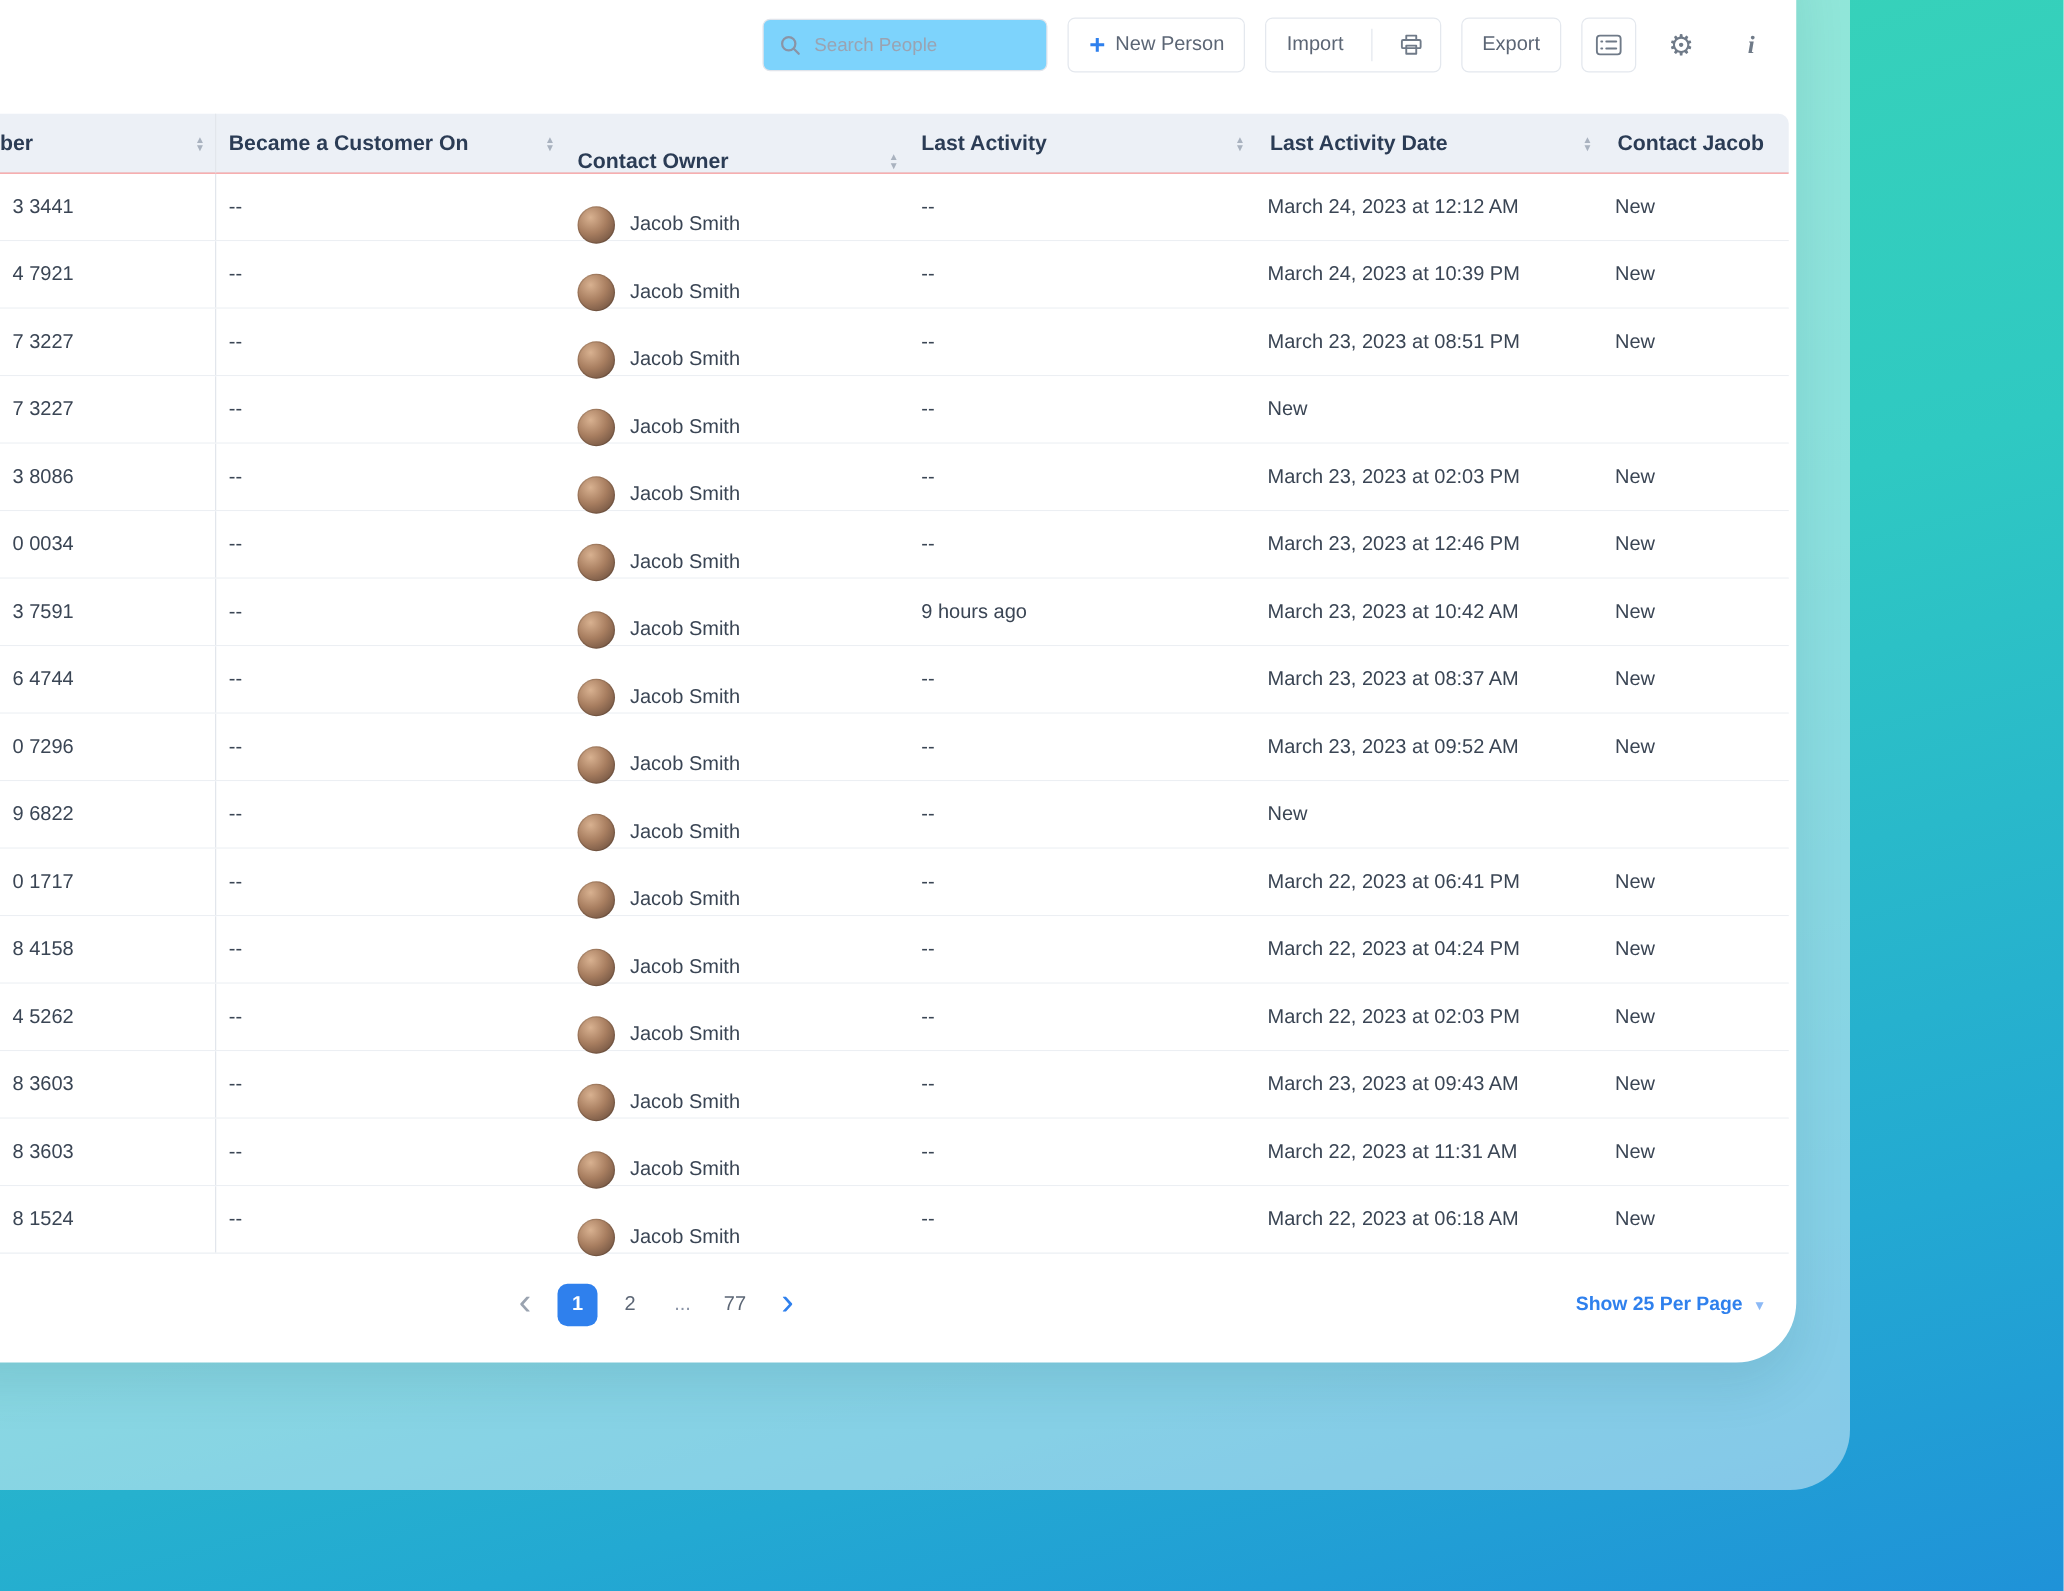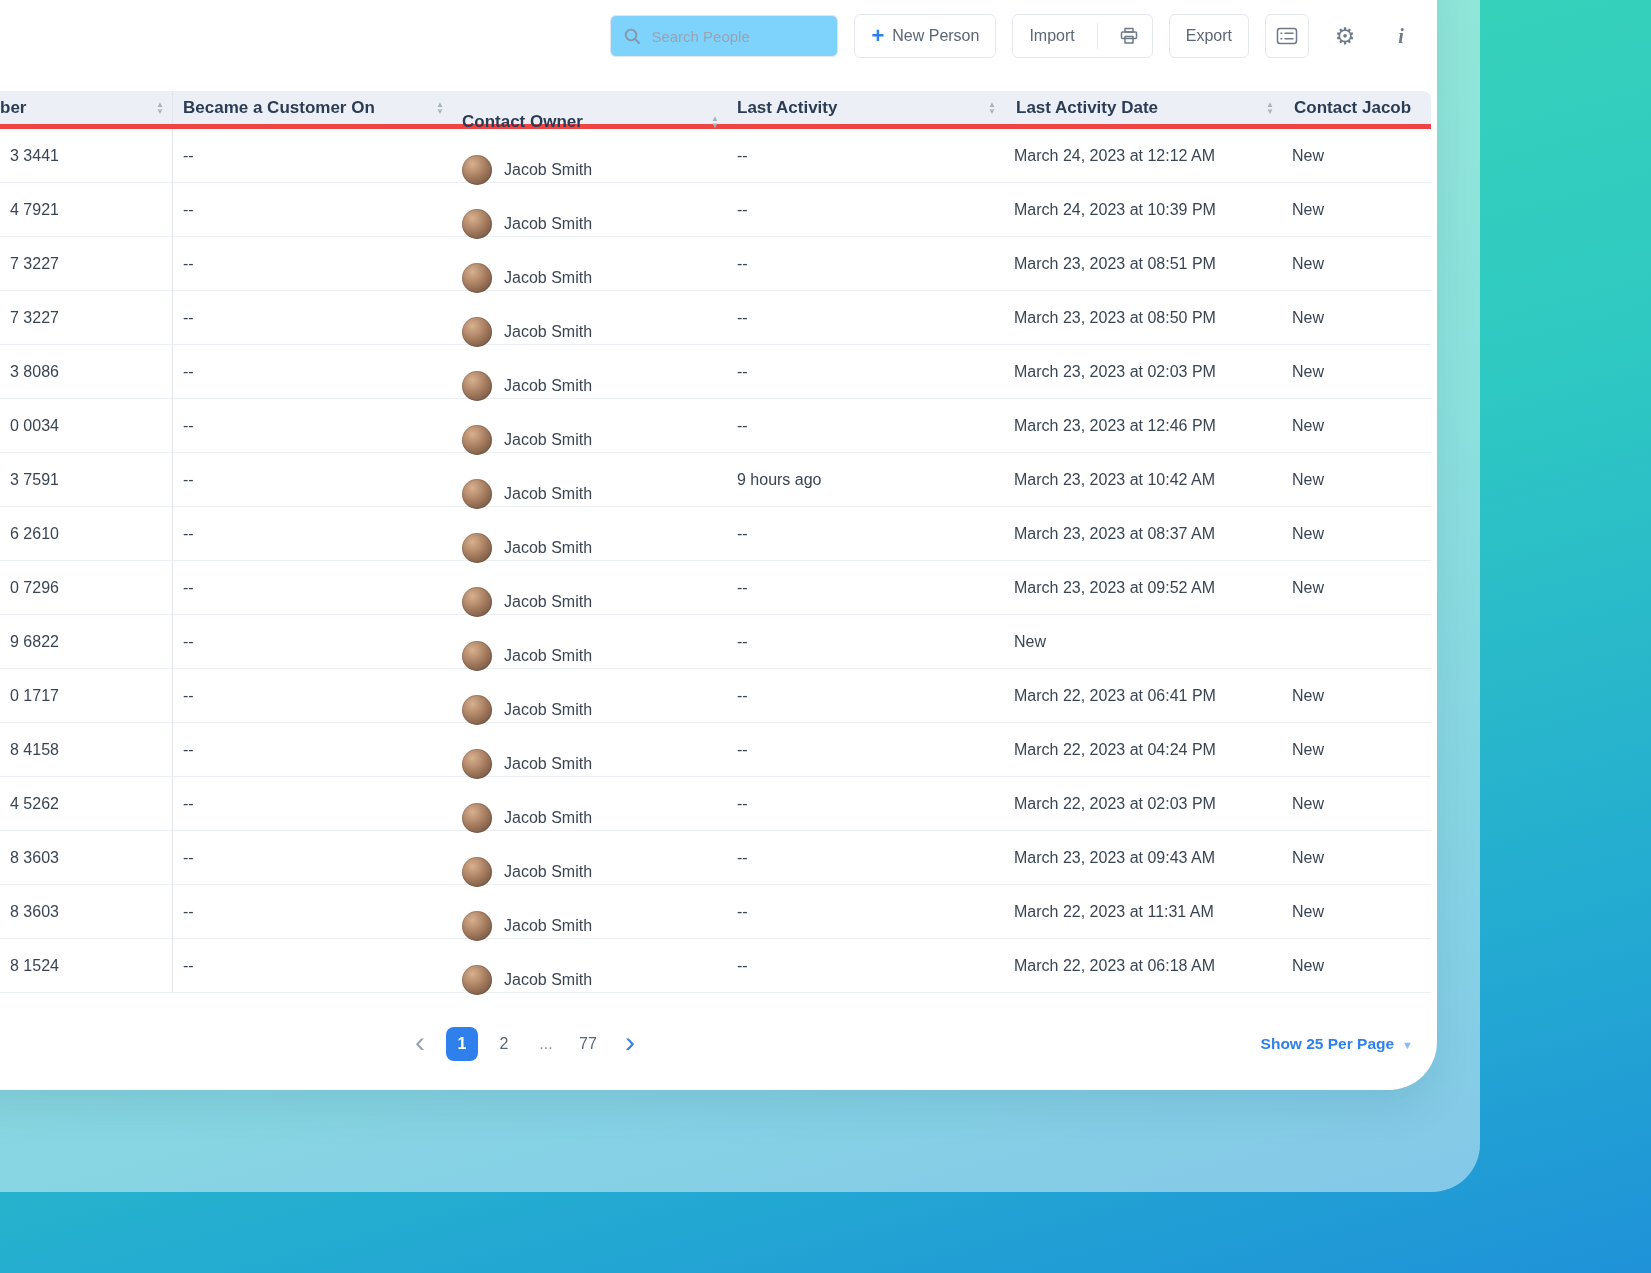--- a/index.html
+++ b/index.html
@@ -76,24 +76,24 @@
   .info-i {
     font-family: "Liberation Serif", "DejaVu Serif", serif;
     font-style: italic; font-weight: 700;
     font-size: 20px; color: #6f7a88;
   }
   svg.lineicon { display: block; }
 
   
   .table { position: absolute; top: 91px; left: 0; width: 1431px; }
   .thead {
-    display: flex; height: 38px;
+    display: flex; height: 48px;
     background: #ecf0f6;
     border-radius: 0 8px 0 0;
-    border-bottom: 5px solid #ef4444;
+    border-bottom: 1px solid #ef4444;
   }
   .hcell {
     display: flex; align-items: center;
     padding-left: 10px;
     font-size: 17px; font-weight: 700; color: #2b3c55;
     cursor: pointer;
   }
   .sort {
     margin-left: auto; margin-right: 8px;
     display: flex; flex-direction: column; align-items: center;
@@ -290,21 +290,20 @@
           <div class="cell ci5 key-contact_status">New</div>
         </div>
         <div class="trow">
           <div class="cell ci0 key-phone">7 3227</div>
           <div class="cell ci1 key-became_customer">--</div>
           <div class="cell ci2 key-contact_owner">
             <span class="avatar"></span>
             <span>Jacob Smith</span>
           </div>
           <div class="cell ci3 key-last_contacted">--</div>
-          <div class="cell ci4 key-last_activity_date">March 23, 2023 at 08:50 PM</div>
           <div class="cell ci5 key-contact_status">New</div>
         </div>
         <div class="trow">
           <div class="cell ci0 key-phone">3 8086</div>
           <div class="cell ci1 key-became_customer">--</div>
           <div class="cell ci2 key-contact_owner">
             <span class="avatar"></span>
             <span>Jacob Smith</span>
           </div>
           <div class="cell ci3 key-last_contacted">--</div>
@@ -327,21 +326,21 @@
           <div class="cell ci1 key-became_customer">--</div>
           <div class="cell ci2 key-contact_owner">
             <span class="avatar"></span>
             <span>Jacob Smith</span>
           </div>
           <div class="cell ci3 key-last_contacted">9 hours ago</div>
           <div class="cell ci4 key-last_activity_date">March 23, 2023 at 10:42 AM</div>
           <div class="cell ci5 key-contact_status">New</div>
         </div>
         <div class="trow">
-          <div class="cell ci0 key-phone">6 2610</div>
+          <div class="cell ci0 key-phone">6 4744</div>
           <div class="cell ci1 key-became_customer">--</div>
           <div class="cell ci2 key-contact_owner">
             <span class="avatar"></span>
             <span>Jacob Smith</span>
           </div>
           <div class="cell ci3 key-last_contacted">--</div>
           <div class="cell ci4 key-last_activity_date">March 23, 2023 at 08:37 AM</div>
           <div class="cell ci5 key-contact_status">New</div>
         </div>
         <div class="trow">

